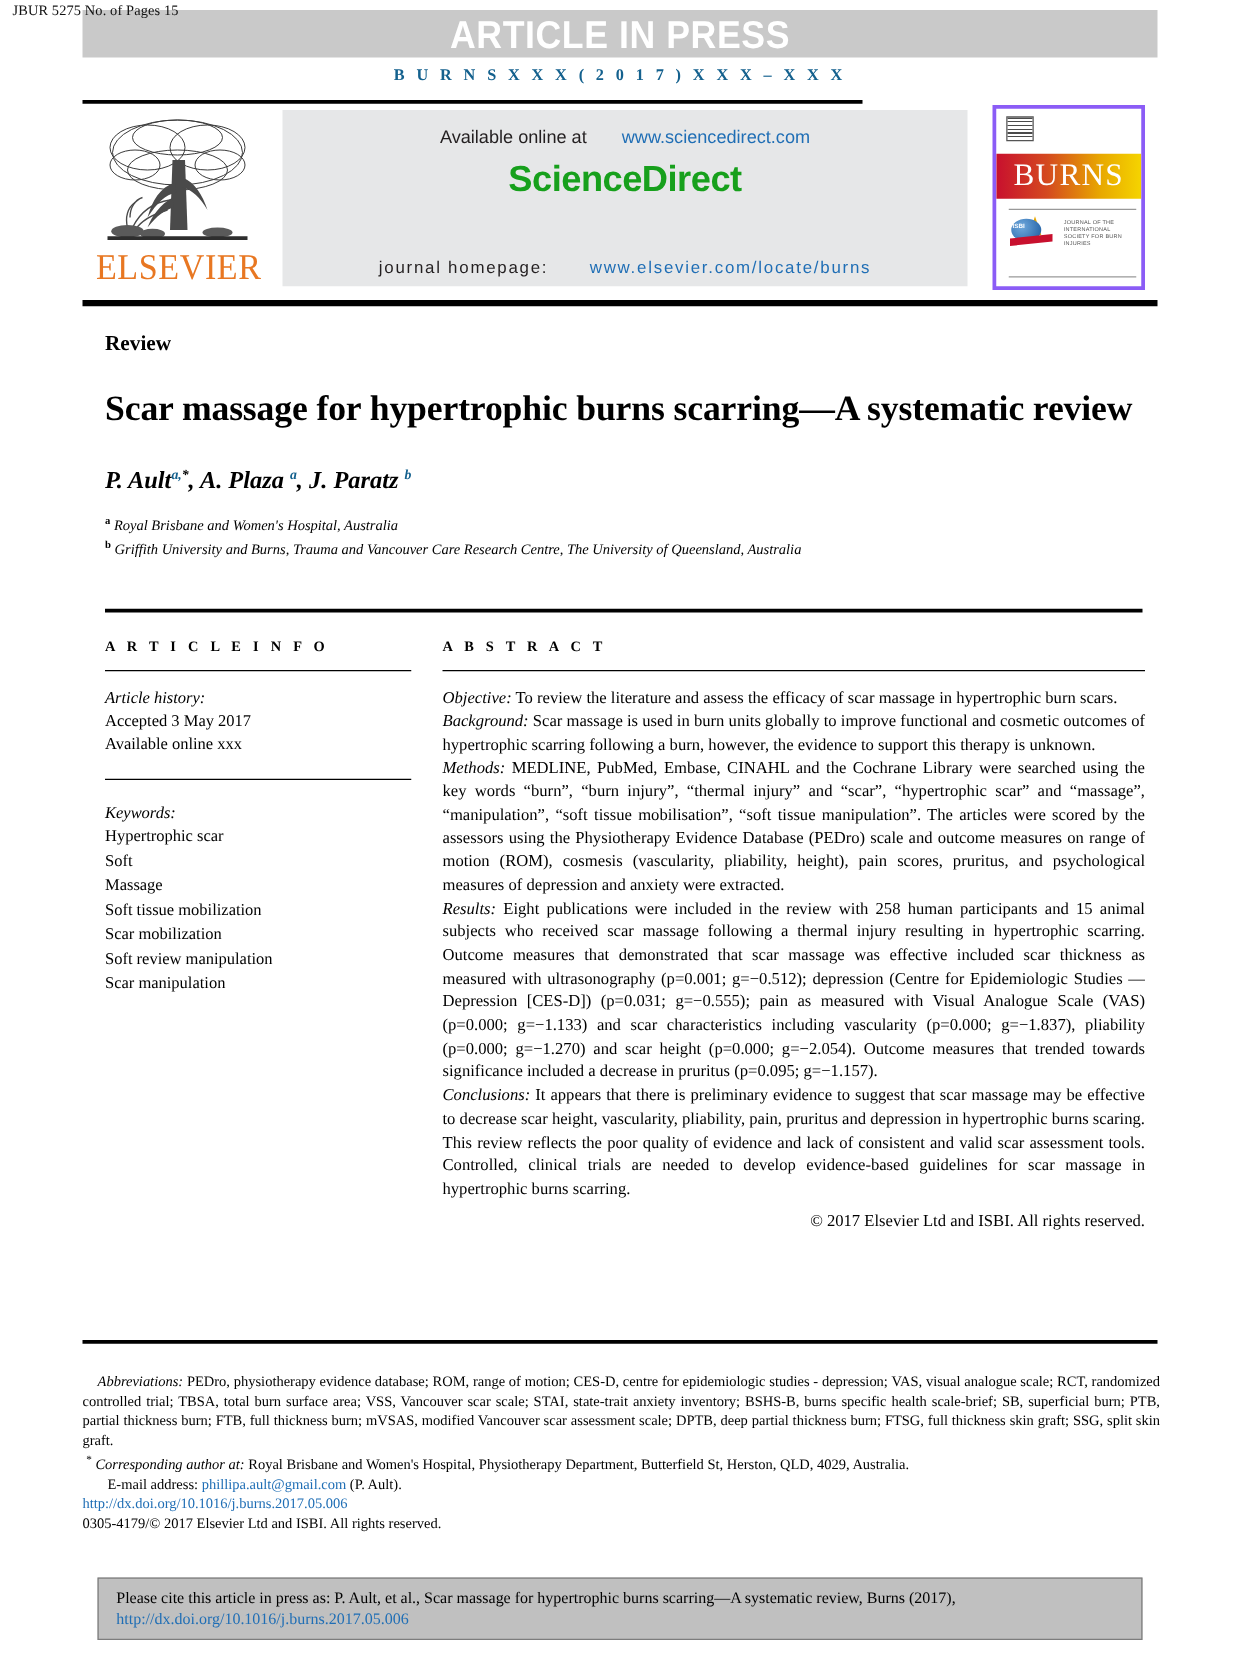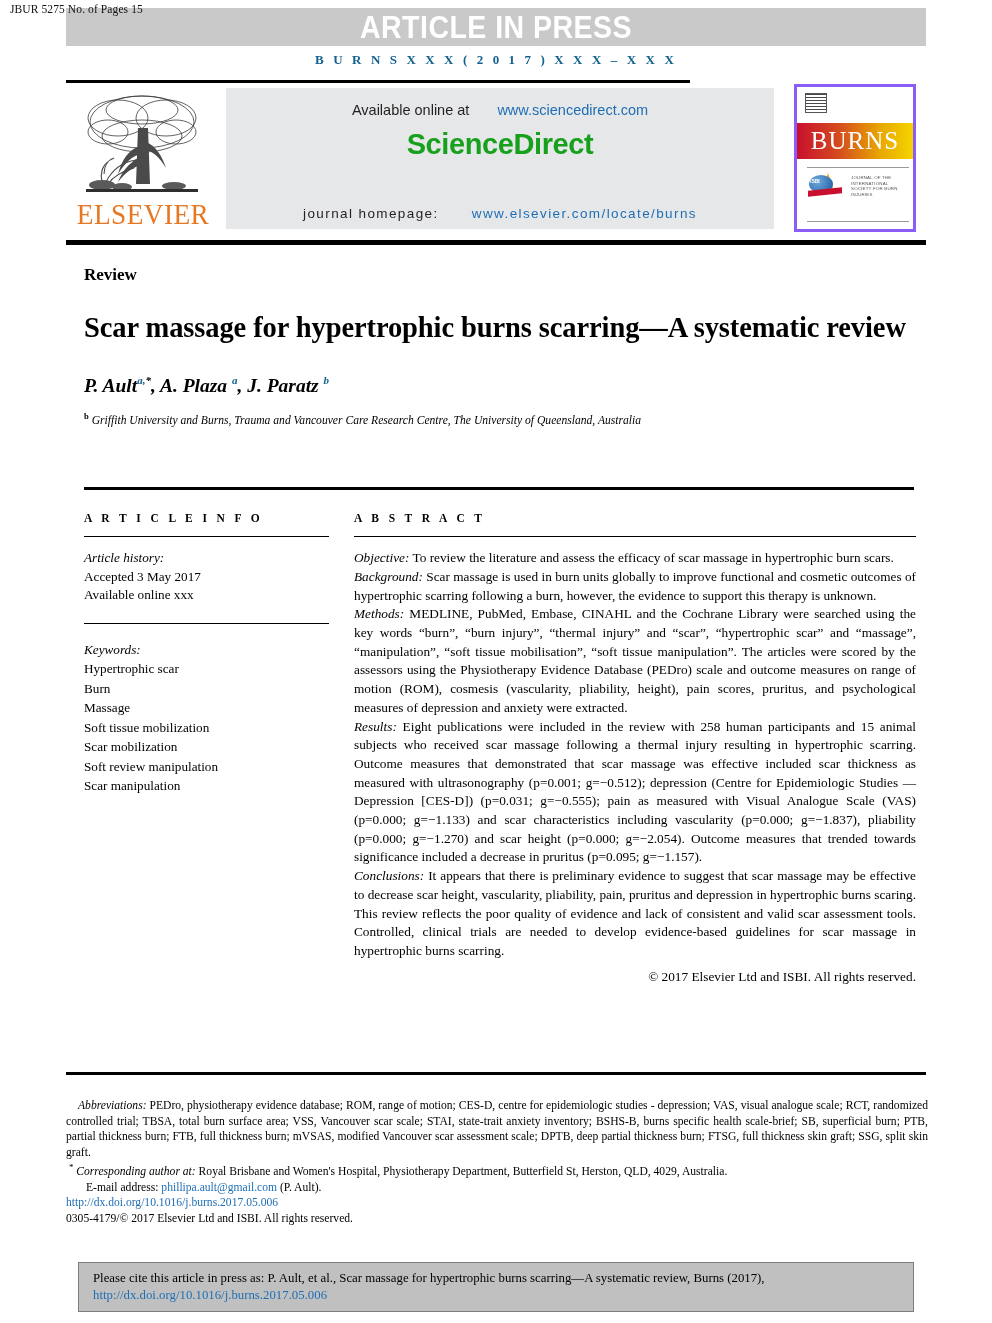--- a/index.html
+++ b/index.html
@@ -476,39 +476,43 @@
   </div>
   <div class="masthead-rule-bottom"></div>
 
   <div class="title-area">
     <div class="art-type">Review</div>
     <h1 class="art-title">Scar massage for hypertrophic burns scarring—A systematic review</h1>
     <div class="art-authors">
       P. Ault<sup>a,</sup><sup class="star">*</sup>, A. Plaza <sup>a</sup>, J. Paratz <sup>b</sup>
     </div>
     <div class="affil">
+      <sup>a</sup>
+      <span>Royal Brisbane and Women's Hospital, Australia</span>
+    </div>
+    <div class="affil">
       <sup>b</sup>
       <span>Griffith University and Burns, Trauma and Vancouver Care Research Centre, The University of Queensland, Australia</span>
     </div>
   </div>
   <div class="rule-below-title"></div>
 
   <div class="info-col">
     <div class="sec-head">A R T I C L E   I N F O</div>
     <div class="thin-rule"></div>
     <div class="info-block">
       <div class="lead">Article history:</div>
       <div>Accepted 3 May 2017</div>
       <div>Available online xxx</div>
     </div>
     <div class="info-sep"></div>
     <ul class="kw-list">
       <li class="kw-title">Keywords:</li>
       <li>Hypertrophic scar</li>
-      <li>Burn</li>
+      <li>Soft</li>
       <li>Massage</li>
       <li>Soft tissue mobilization</li>
       <li>Scar mobilization</li>
       <li>Soft review manipulation</li>
       <li>Scar manipulation</li>
     </ul>
   </div>
 
   <div class="abs-col">
     <div class="sec-head">A B S T R A C T</div>

